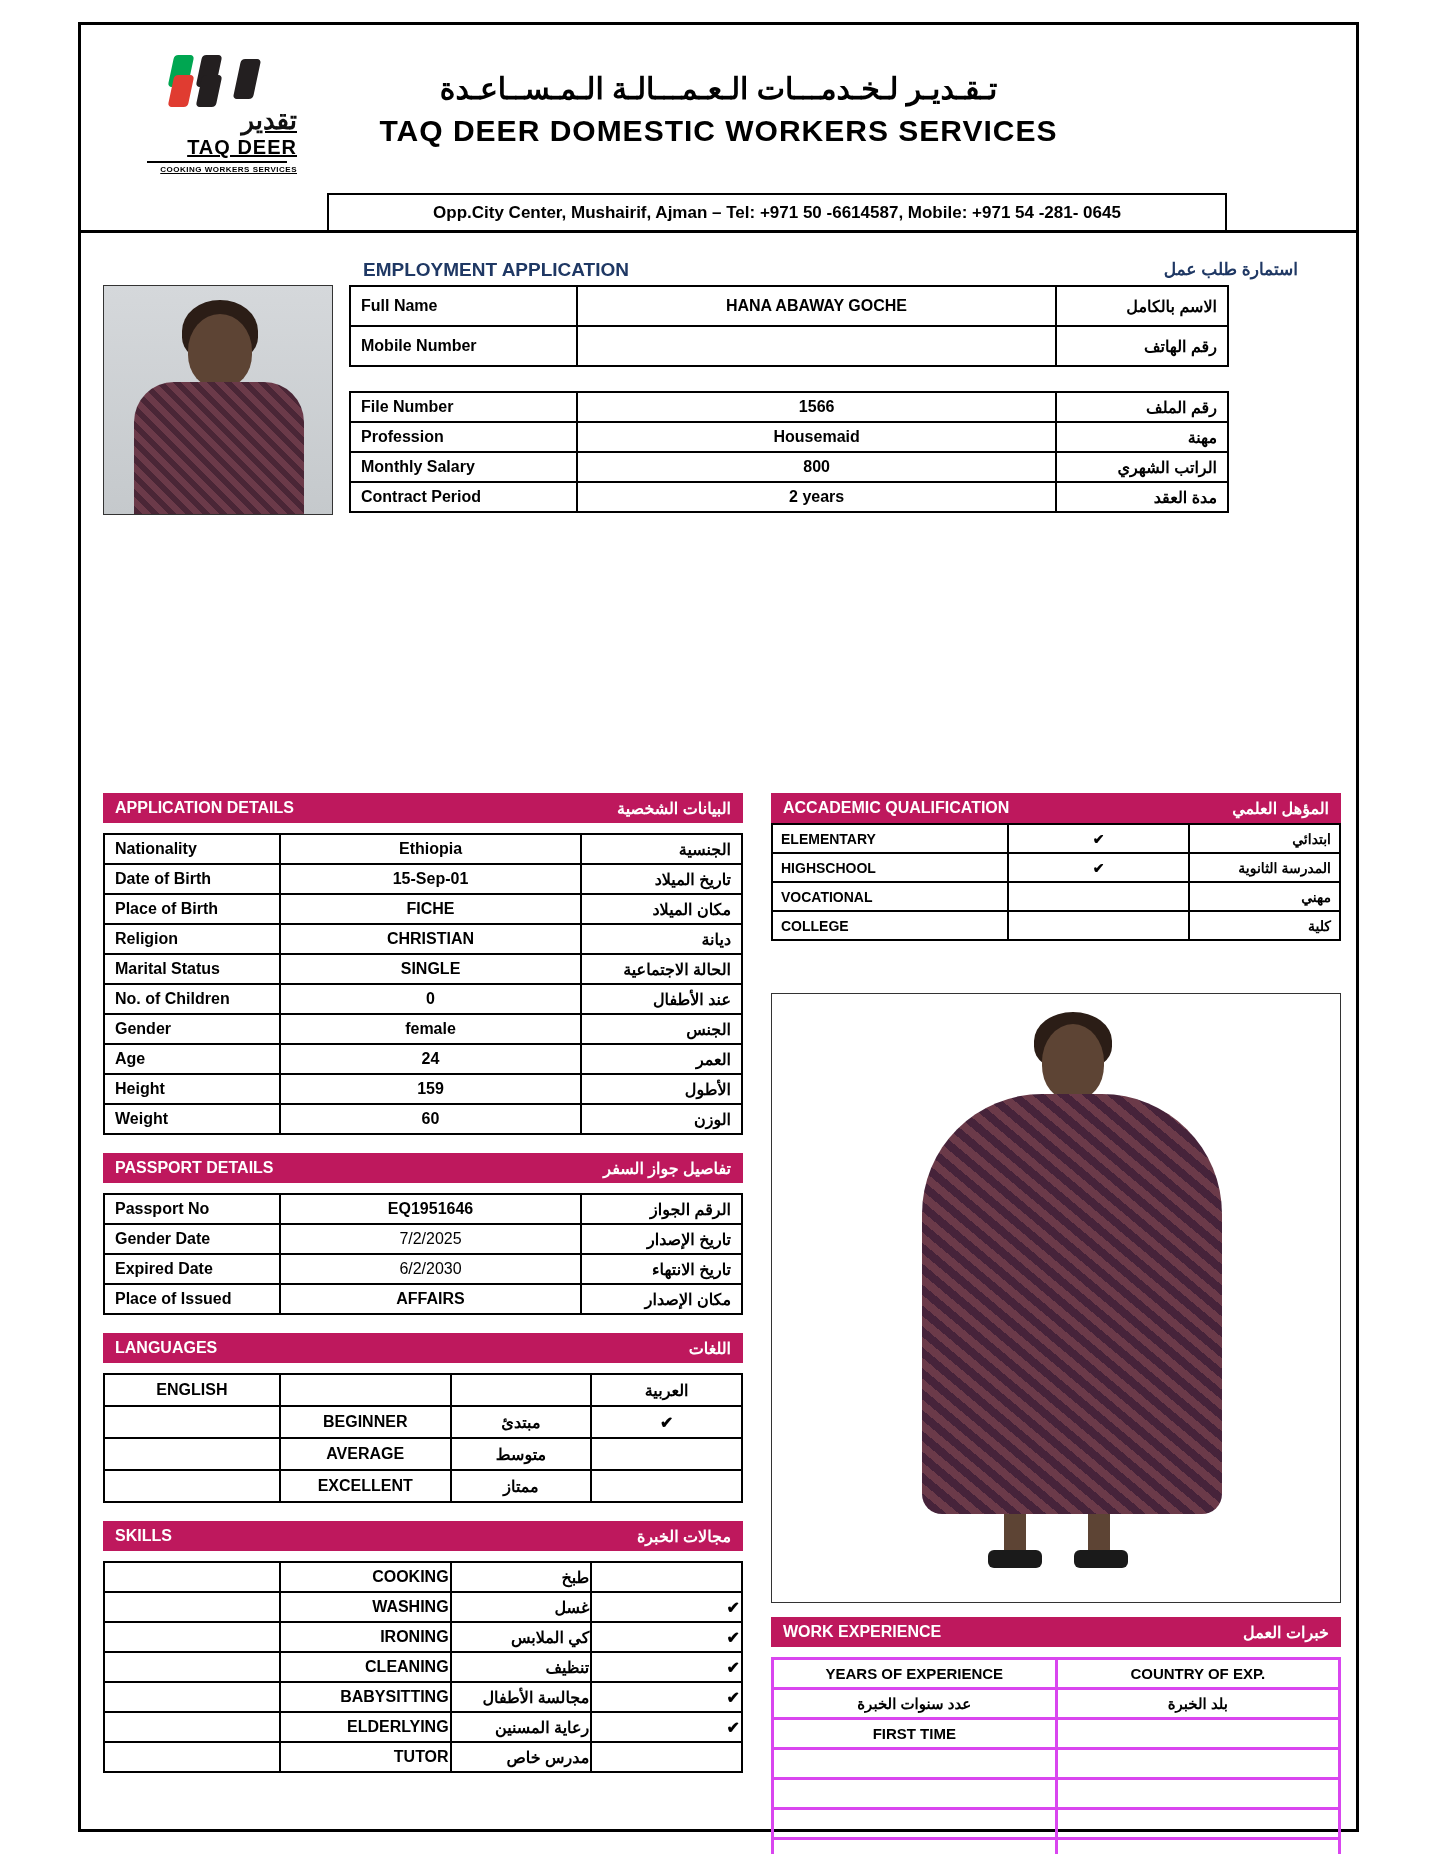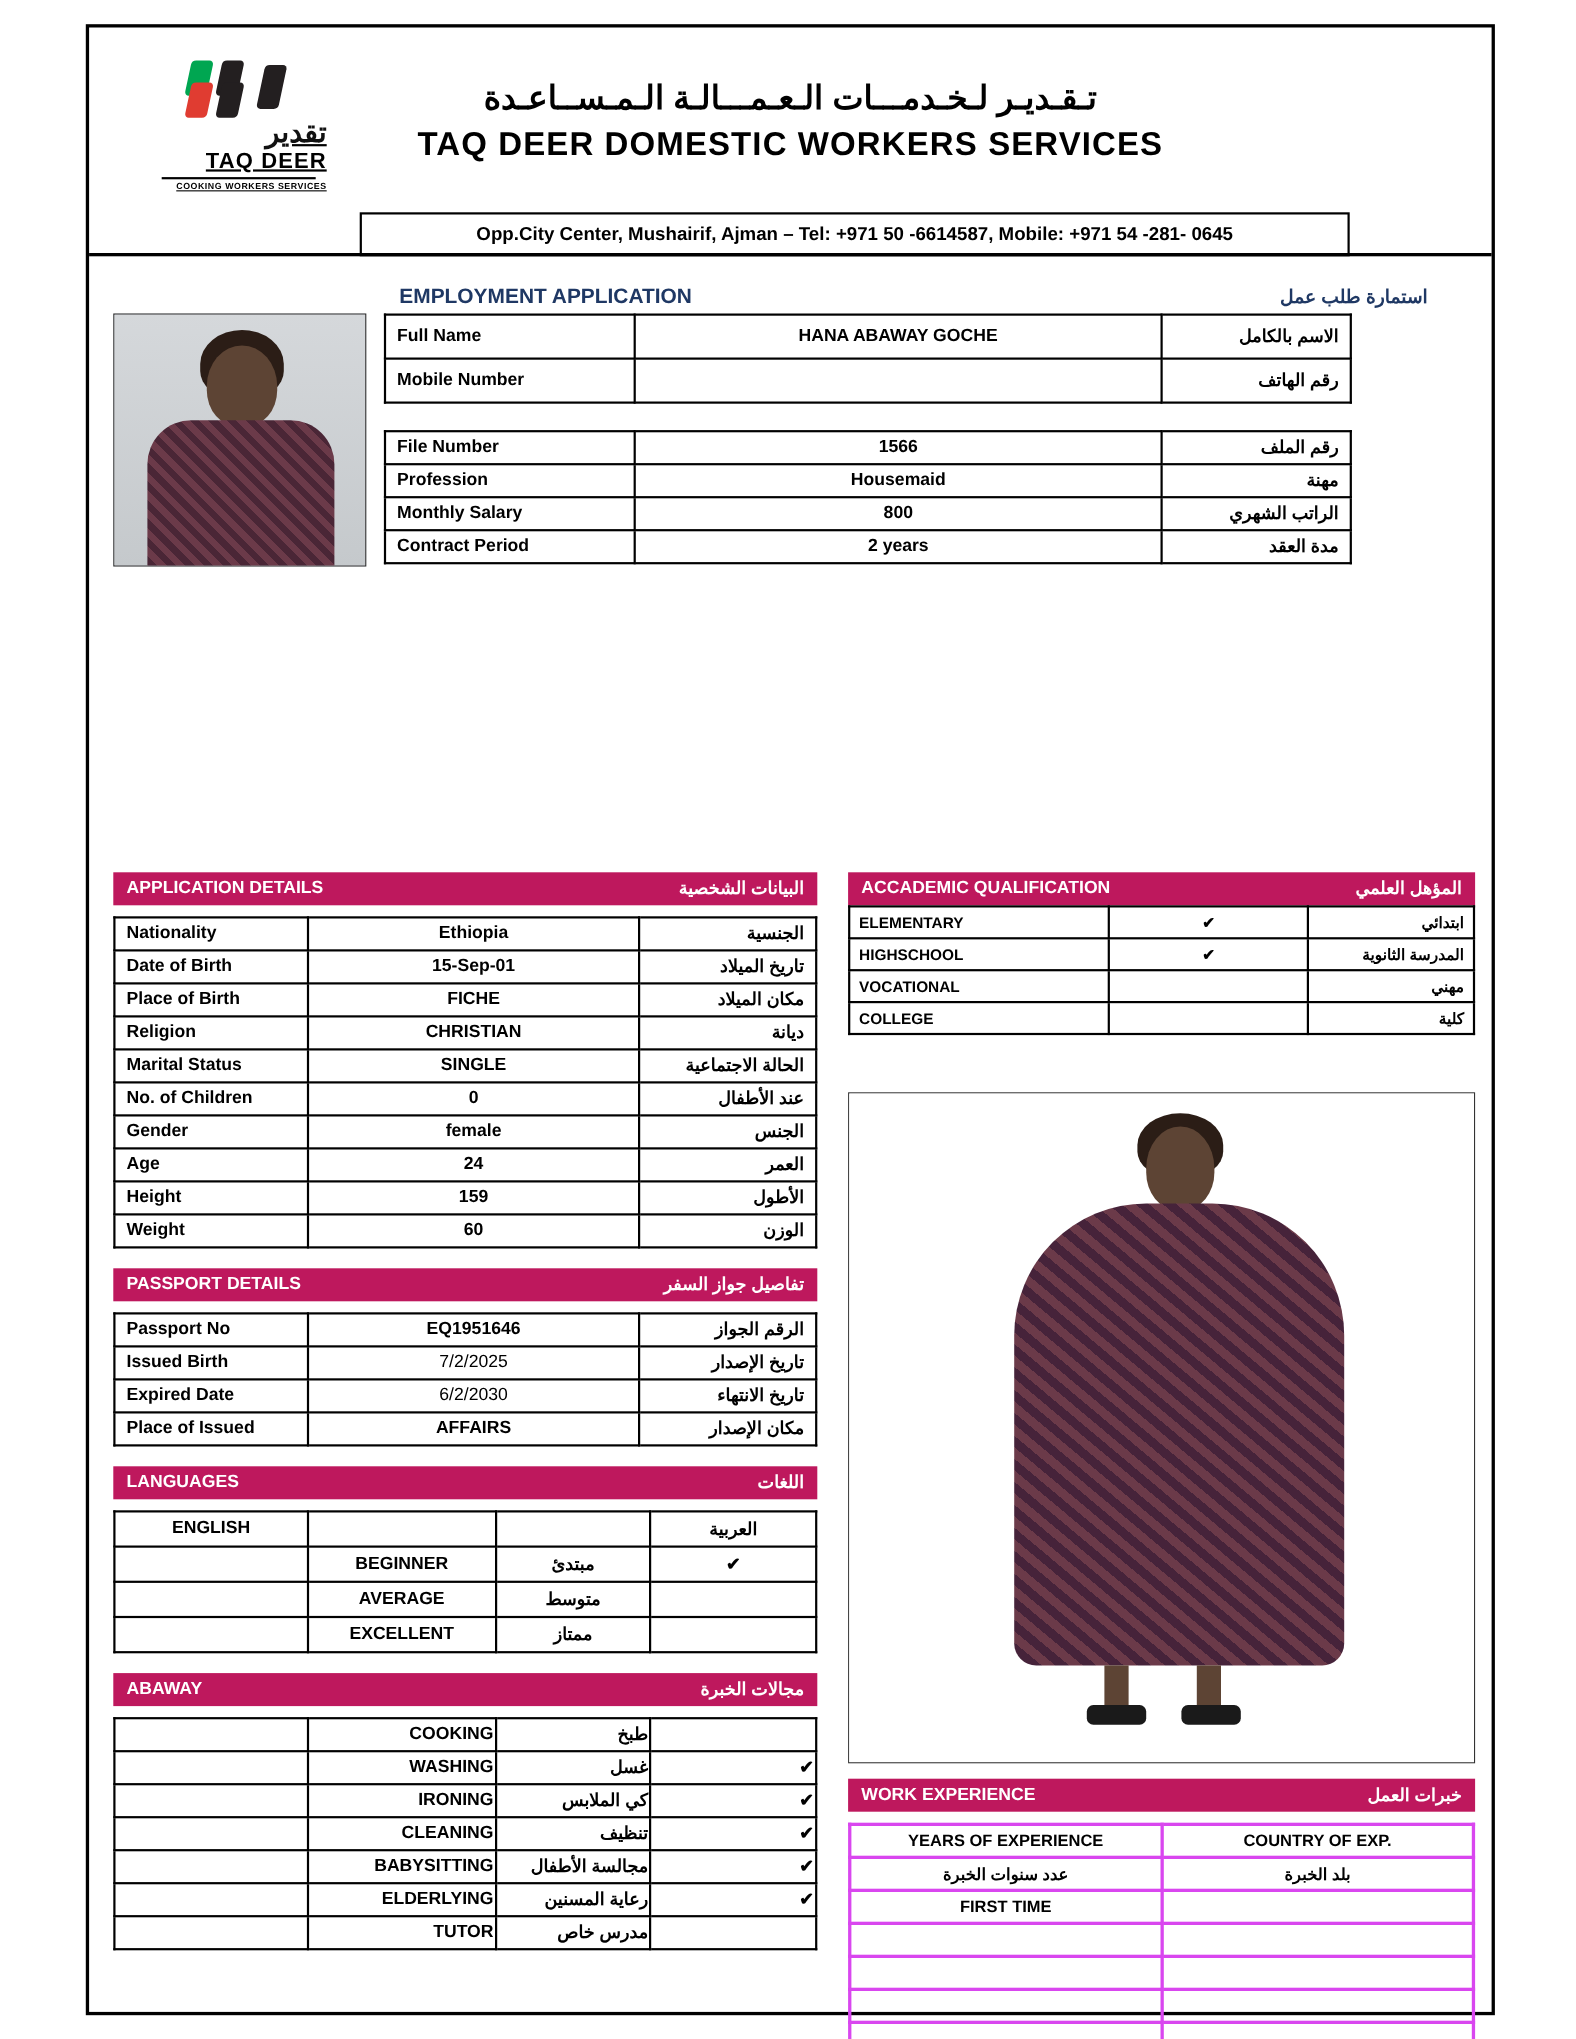--- a/index.html
+++ b/index.html
@@ -292,21 +292,21 @@
       <div class="spacer10"></div>
 
       <table class="grid pass">
         <tbody>
             <tr>
           <td class="p-lbl">Passport No</td>
           <td class="p-val">EQ1951646</td>
           <td class="p-ar">الرقم الجواز</td>
         </tr>
         <tr>
-          <td class="p-lbl">Issued Birth</td>
+          <td class="p-lbl">Gender Date</td>
           <td class="p-val" style="font-weight:normal">7/2/2025</td>
           <td class="p-ar">تاريخ الإصدار</td>
         </tr>
         <tr>
           <td class="p-lbl">Expired Date</td>
           <td class="p-val" style="font-weight:normal">6/2/2030</td>
           <td class="p-ar">تاريخ الانتهاء</td>
         </tr>
         <tr>
           <td class="p-lbl">Place of Issued</td>
@@ -349,21 +349,21 @@
           <td class="l-c2">EXCELLENT</td>
           <td class="l-c3">ممتاز</td>
           <td class="l-c4"></td>
         </tr>
       </tbody>
         </table>
 
       <div class="spacer18"></div>
 
       <div class="barrow">
-        <span>ABAWAY</span>
+        <span>SKILLS</span>
         <span class="ar">مجالات الخبرة</span>
       </div>
       <div class="spacer10"></div>
 
       <table class="grid skills">
         <tbody>
             <tr>
           <td class="s-c1"></td>
           <td class="s-c2">COOKING</td>
           <td class="s-c3">طبخ</td>

